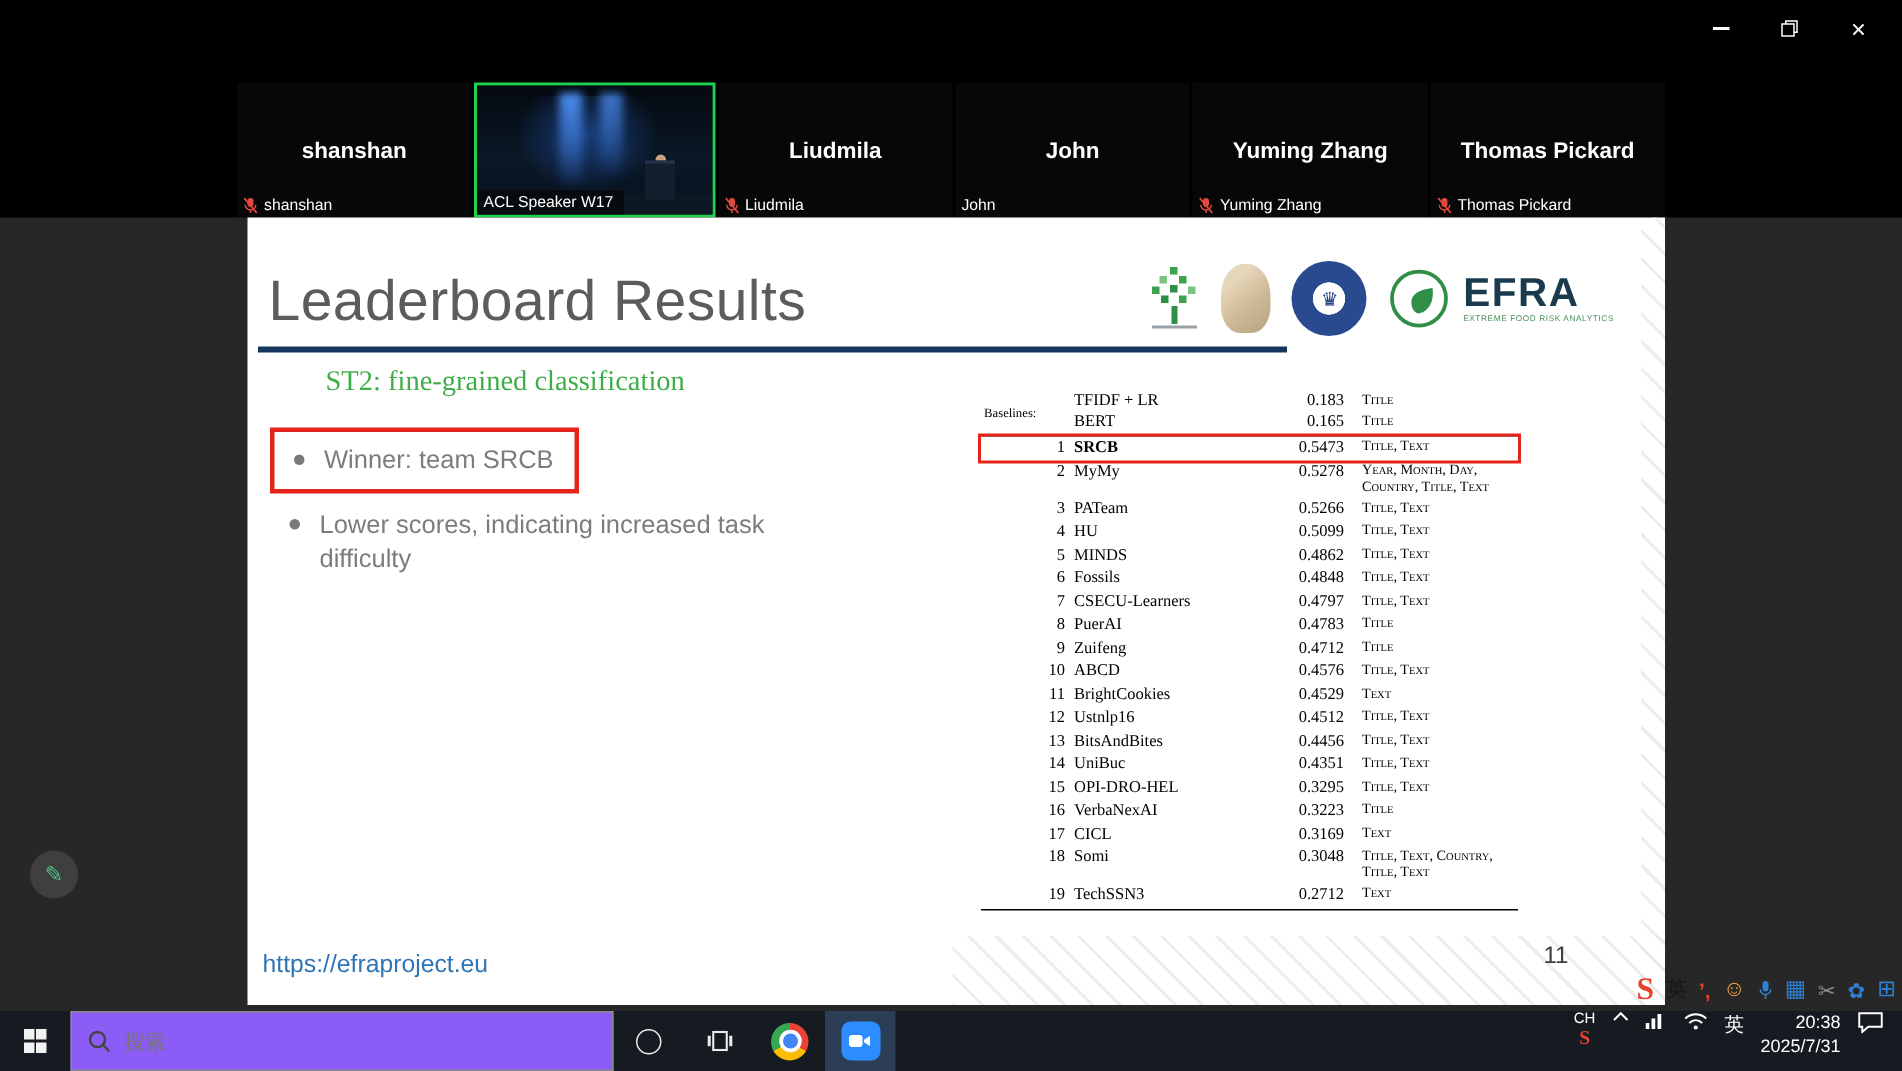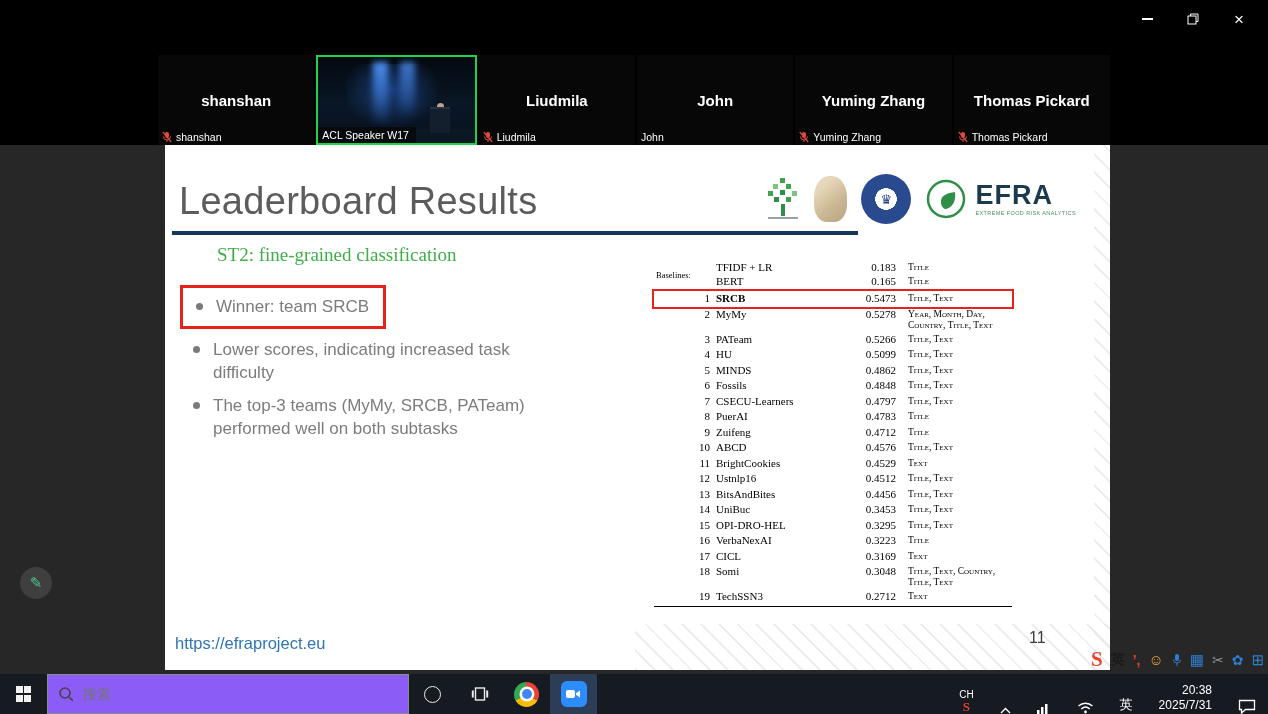--- a/index.html
+++ b/index.html
@@ -100,21 +100,21 @@
   .search{width:340px;background:#8b5cf6;border:1px solid #8b8b8b;display:flex;align-items:center;gap:8px;padding:0 10px;}
   .search input{border:none;outline:none;background:transparent;font-size:14px;color:#111;width:100%;
                 font-family:"Liberation Sans",sans-serif;}
   .circ{width:15px;height:15px;border:1.7px solid #ececec;border-radius:50%;}
   .chrome{width:25px;height:25px;border-radius:50%;position:relative;
           background:conic-gradient(#ea4335 0 120deg,#fbbc05 120deg 240deg,#34a853 240deg 360deg);}
   .chrome::after{content:'';position:absolute;left:50%;top:50%;width:10px;height:10px;margin:-5px 0 0 -5px;
           border-radius:50%;background:#4285f4;box-shadow:0 0 0 2.5px #fff;}
   .tb-cell.zoomcell{background:#2c3e55;}
   .zicon{width:26px;height:26px;border-radius:6px;background:#2d8cff;display:flex;align-items:center;justify-content:center;}
-  .tray{margin-left:auto;display:flex;align-items:flex-end;gap:26px;padding-right:12px;color:#fff;}
+  .tray{margin-left:auto;display:flex;align-items:flex-start;gap:11px;padding-right:12px;color:#fff;}
   .ime-stack{display:flex;flex-direction:column;align-items:center;line-height:1.1;}
   .ime-stack .ch{font-size:10px;color:#fff;}
   .ime-stack .s{font-family:"Liberation Serif",serif;font-weight:900;font-size:13px;color:#e8412c;}
   .lang-tray{font-size:13px;}
   .clock{display:flex;flex-direction:column;align-items:flex-end;font-size:12px;line-height:1.3;}
 </style>
 </head>
 <body>
 
 <div class="stage">
@@ -254,24 +254,20 @@
       <div class="subtitle">ST2: fine-grained classification</div>
 
       <div class="bullets">
         <div class="bullet hl">
           <span class="dot"></span>
           <span class="txt">Winner: team SRCB</span>
         </div>
         <div class="bullet">
           <span class="dot"></span>
           <span class="txt">Lower scores, indicating increased task difficulty</span>
-        </div>
-        <div class="bullet">
-          <span class="dot"></span>
-          <span class="txt">The top-3 teams (MyMy, SRCB, PATeam) performed well on both subtasks</span>
         </div>
       </div>
 
       <div class="lbtable">
         <div id="lb-baselines">
             <div class="bl-grid">
               <span class="bl-label">Baselines:</span>
               <div>
                 <div class="bl-line">
                   <span class="c-team">TFIDF + LR</span>
@@ -361,21 +357,21 @@
             </div>
             <div class="lb-row">
               <span class="c-rank">13</span>
               <span class="c-team">BitsAndBites</span>
               <span class="c-score">0.4456</span>
               <span class="c-feat">Title, Text</span>
             </div>
             <div class="lb-row">
               <span class="c-rank">14</span>
               <span class="c-team">UniBuc</span>
-              <span class="c-score">0.3453</span>
+              <span class="c-score">0.4351</span>
               <span class="c-feat">Title, Text</span>
             </div>
             <div class="lb-row">
               <span class="c-rank">15</span>
               <span class="c-team">OPI-DRO-HEL</span>
               <span class="c-score">0.3295</span>
               <span class="c-feat">Title, Text</span>
             </div>
             <div class="lb-row">
               <span class="c-rank">16</span>

